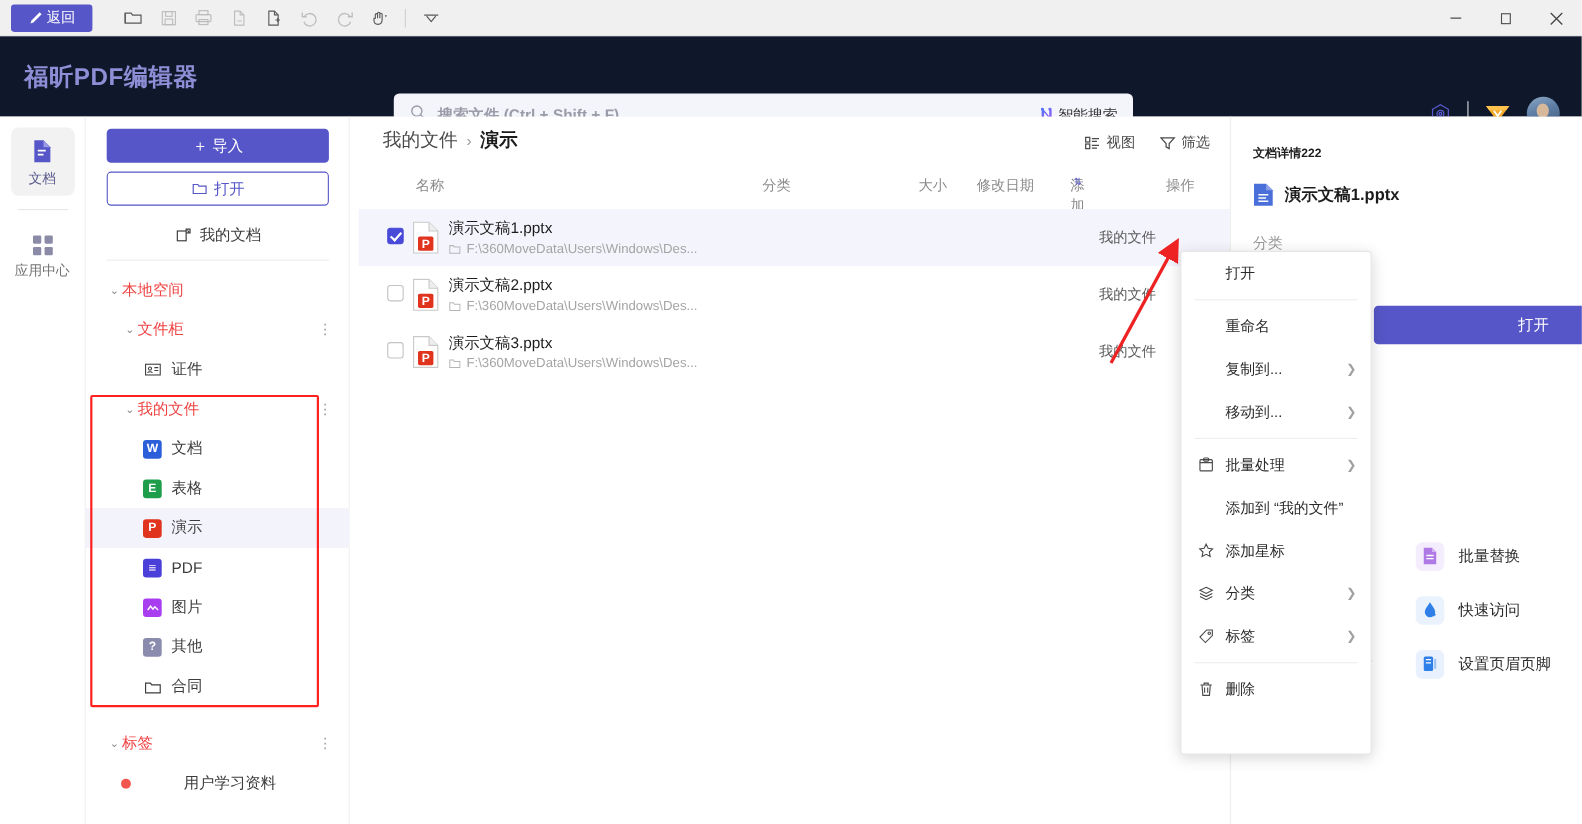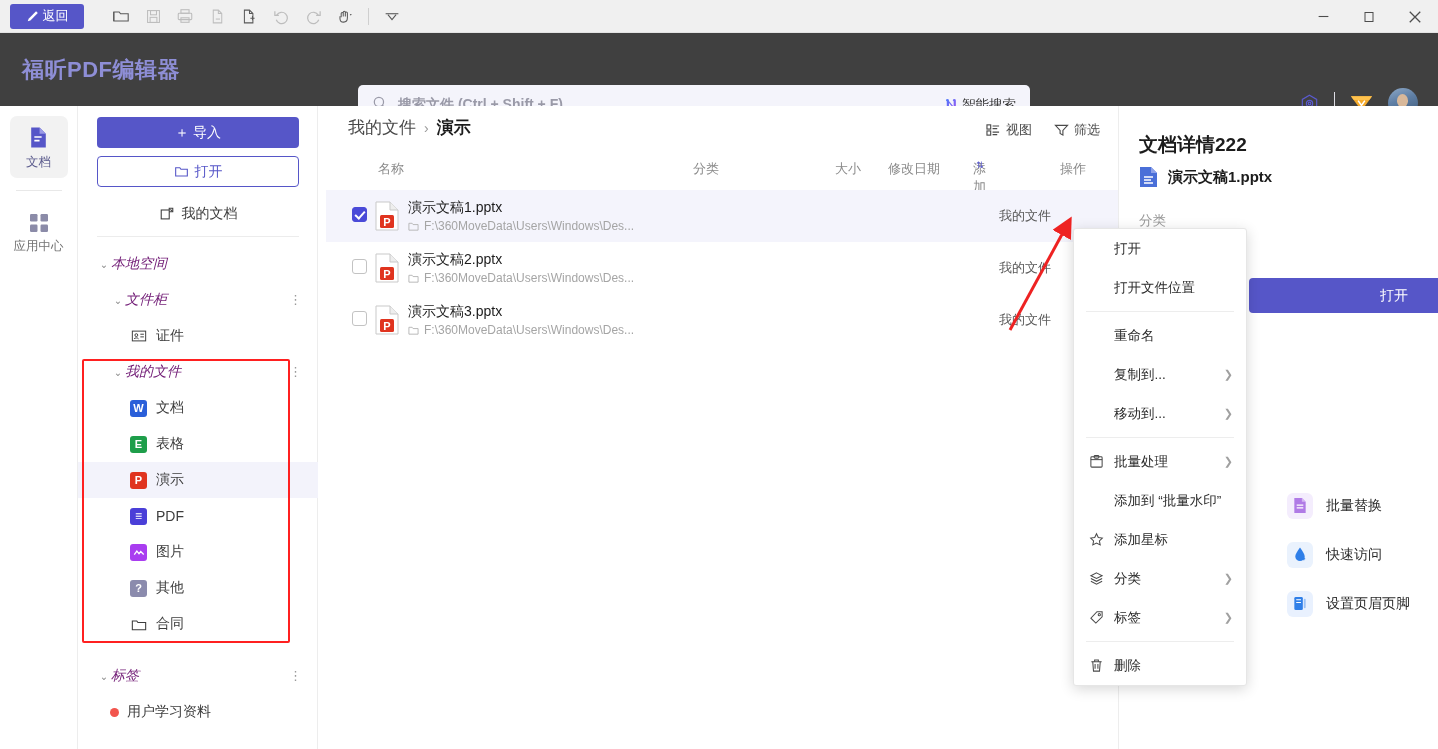--- a/index.html
+++ b/index.html
@@ -39,21 +39,21 @@
   }
   .winbtns { position: absolute; right: 0; top: 0; height: 33px; display: flex; align-items: center; }
   .winbtn {
     width: 46px; height: 33px; display: flex; align-items: center; justify-content: center;
     color: #4d4d4d; cursor: pointer;
   }
 
   
   .appheader {
     position: absolute; top: 33px; left: 0; width: 1438px; height: 73px;
-    background: #404040;
+    background: #0f172a;
   }
   .brand {
     position: absolute; left: 22px; top: 22px;
     font-size: 22px; font-weight: bold; color: #8e8ed6; letter-spacing: .5px;
   }
   .searchbar {
     position: absolute; left: 358px; top: 52px; width: 672px; height: 39px;
     background: #f4f4fb; border-radius: 5px;
     display: flex; align-items: center; padding: 0 14px;
   }
@@ -114,21 +114,21 @@
   }
   .tree-sep { position: absolute; left: 19px; top: 130px; width: 202px; height: 1px; background: #ececec; }
   .tree { position: absolute; left: 0; top: 140px; width: 240px; }
   .trow {
     height: 36px; display: flex; align-items: center; cursor: pointer;
     font-size: 14px; color: #3d3d3d; position: relative;
   }
   .trow.sel { background: #f3f3fb; }
   .trow .chev { width: 14px; color: #8a8a8a; font-size: 10px; display: flex; align-items: center; justify-content: center; flex: none; }
   .trow .lbl { color: #3d3d3d; }
-  .trow.grp .lbl { color: #701a75; font-style: italic; }
+  .trow.grp .lbl { color: #ef4444; }
   .trow .dots { position: absolute; right: 16px; color: #9a9a9a; font-size: 13px; letter-spacing: 0; line-height: 4px; }
   .tico { width: 17px; height: 17px; border-radius: 3px; margin-right: 9px; flex: none;
     display: flex; align-items: center; justify-content: center;
     color: #fff; font-size: 11px; font-weight: bold; }
   .dot-tag { width: 9px; height: 9px; border-radius: 50%; margin-right: 8px; flex: none; }
 
   .hl-box {
     position: absolute; left: 82px; top: 359px; width: 208px; height: 284px;
     border: 2px solid #ff2020; border-radius: 2px; pointer-events: none; z-index: 6;
   }
@@ -167,21 +167,21 @@
   .fname { position: absolute; left: 82px; top: 9px; font-size: 14px; color: #1c1c1c; }
   .fpath { position: absolute; left: 82px; top: 29px; font-size: 12px; color: #a5a5a5; display: flex; align-items: center; gap: 5px; }
   .cell { position: absolute; top: 17px; font-size: 13px; color: #5a5a5a; }
   .rowdots { position: absolute; top: 14px; left: 1045px; color: #7a7a7a; font-size: 17px; letter-spacing: 1.5px; cursor: pointer; }
 
   
   .detail {
     position: absolute; left: 1118px; top: 106px; width: 320px; height: 643px;
     background: #fff; border-left: 1px solid #ededed;
   }
-  .dtitle { position: absolute; left: 20px; top: 26px; font-size: 19px; color: #1c1c1c; font-weight: bold; }
+  .dtitle { position: absolute; left: 20px; top: 26px; font-size: 11px; color: #1c1c1c; font-weight: bold; }
   .dfile { position: absolute; left: 20px; top: 60px; display: flex; align-items: center; gap: 10px; }
   .dfile span { font-size: 15px; color: #1c1c1c; font-weight: bold; }
   .dsec { position: absolute; left: 20px; top: 106px; font-size: 13.5px; color: #9a9a9a; }
   .dopen {
     position: absolute; left: 130px; top: 172px; width: 290px; height: 35px;
     background: #5656c8; color: #fff; border-radius: 4px;
     display: flex; align-items: center; justify-content: center;
     font-size: 14px; cursor: pointer;
   }
   .tools { position: absolute; left: 168px; top: 375px; width: 200px; }
@@ -457,21 +457,21 @@
         </span>
         <span class="lbl">合同</span>
       </div>
 
       <div class="trow grp" style="padding-left:19px;margin-top:16px;">
         <span class="chev">⌄</span>
         <span class="lbl">标签</span>
         <span class="dots">⋮</span>
       </div>
 
-      <div class="trow" style="padding-left:32px;">
+      <div class="trow" style="padding-left:32px;gap:40px;">
         <span class="dot-tag" style="background:#f2554d;"></span>
         <span class="lbl">用户学习资料</span>
       </div>
     </div>
 
     <div class="sb-scroll"></div>
   </div>
 
   <div class="hl-box"></div>
 
@@ -633,24 +633,20 @@
     </div>
 
     <div class="clip-char" style="left:114px;top:487px;">录</div>
   </div>
 
   <div class="ctxmenu">
     <div class="mi">
       <span class="mico blank"></span>
       <span class="mtxt">打开</span>
     </div>
-    <div class="mi">
-      <span class="mico blank"></span>
-      <span class="mtxt">打开文件位置</span>
-    </div>
     <div class="msep"></div>
     <div class="mi">
       <span class="mico blank"></span>
       <span class="mtxt">重命名</span>
     </div>
     <div class="mi">
       <span class="mico blank"></span>
       <span class="mtxt">复制到...</span>
       <span class="marrow">❯</span>
     </div>
@@ -666,21 +662,21 @@
           <rect x="2" y="3" width="12" height="11" rx="1"></rect>
             <path d="M2 6h12"></path>
             <rect x="5.5" y="1.5" width="5" height="3" rx="1"></rect>
         </svg>
       </span>
       <span class="mtxt">批量处理</span>
       <span class="marrow">❯</span>
     </div>
     <div class="mi">
       <span class="mico blank"></span>
-      <span class="mtxt">添加到 “批量水印”</span>
+      <span class="mtxt">添加到 “我的文件”</span>
     </div>
     <div class="mi">
       <span class="mico">
         <svg width="15" height="15" viewBox="0 0 16 16" fill="none" stroke="currentColor" stroke-width="1.1">
           <path d="M8 1.8l1.9 4 4.3.6-3.1 3 .8 4.3L8 11.7 4.1 13.7l.8-4.3-3.1-3 4.3-.6z"></path>
         </svg>
       </span>
       <span class="mtxt">添加星标</span>
     </div>
     <div class="mi">

